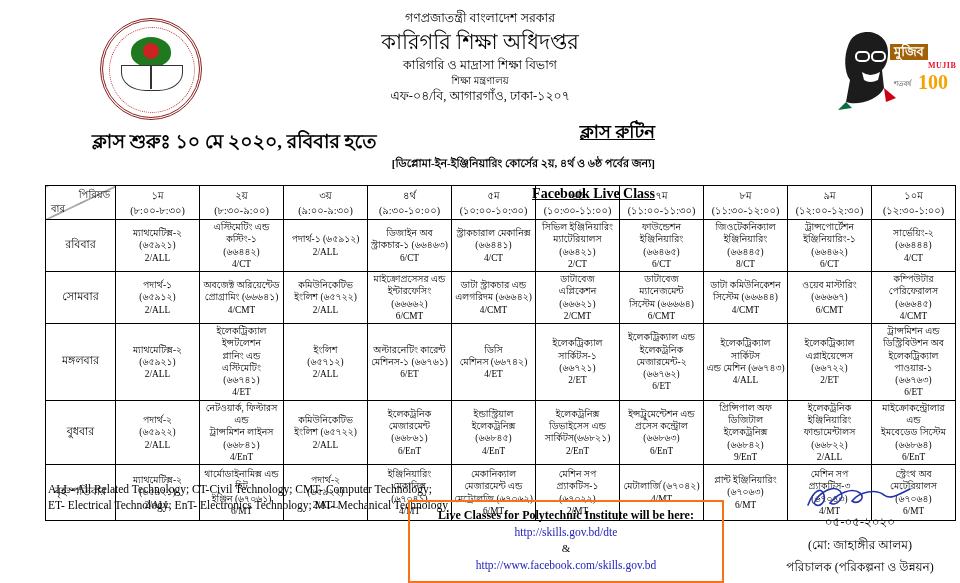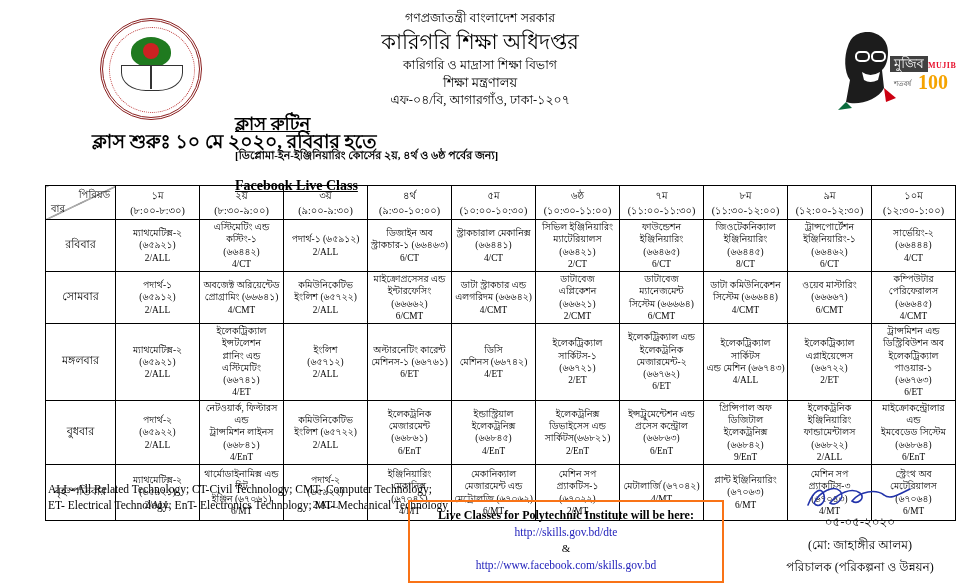--- a/index.html
+++ b/index.html
@@ -6,47 +6,47 @@
   .page{
     position:relative;width:960px;height:583px;background:#ffffff;overflow:hidden;
     font-family:"Liberation Serif", serif;color:#000;
   }
 
   
   .gov-header{position:absolute;top:10px;left:0;width:100%;text-align:center;line-height:1.35;}
   .gov-line1{font-size:12.5px;}
   .gov-line2{font-size:21px;font-weight:normal;margin:1px 0;}
   .gov-line3{font-size:12.5px;}
-  .gov-line4{font-size:13px;}
+  .gov-line4{font-size:10px;}
   .gov-line5{font-size:12.5px;}
 
   
   .seal{position:absolute;left:100px;top:18px;width:96px;height:96px;border-radius:50%;
         border:3px double #8a1f1f;background:#fff;}
   .seal .tree{position:absolute;left:28px;top:16px;width:40px;height:30px;background:#1f7a1f;
         border-radius:50% 50% 45% 45%;}
   .seal .fruit{position:absolute;left:40px;top:22px;width:16px;height:16px;background:#c22;border-radius:50%;}
   .seal .book{position:absolute;left:18px;top:44px;width:60px;height:24px;background:#fff;border:1.5px solid #333;
         border-radius:0 0 40% 40%/0 0 70% 70%;}
   .seal .book-spine{position:absolute;left:47px;top:44px;width:2px;height:24px;background:#333;}
   .seal .ring-text{position:absolute;left:6px;top:6px;width:84px;height:84px;border-radius:50%;
         border:1px dotted #b33;}
 
   
   .mujib{position:absolute;left:838px;top:28px;width:112px;height:82px;}
   .mujib svg{position:absolute;left:0;top:0;}
-  .mujib .red-box{position:absolute;left:52px;top:28px;background:#404040;color:#fff;font-weight:normal;
+  .mujib .red-box{position:absolute;left:52px;top:16px;background:#a16207;color:#fff;font-weight:bold;
         font-size:13px;padding:1px 4px;line-height:1.1;}
   .mujib .latin{position:absolute;left:90px;top:33px;color:#e8112d;font-weight:bold;font-size:8px;letter-spacing:.5px;}
   .mujib .shoto{position:absolute;left:56px;top:50px;color:#333;font-size:7px;}
   .mujib .hundred{position:absolute;left:80px;top:44px;color:#f5a300;font-weight:bold;font-size:20px;line-height:1;}
 
   
   .start-note{position:absolute;left:92px;top:127px;font-size:19px;font-weight:bold;}
-  .title-col{position:absolute;left:445px;top:110px;transform:translateX(-50%);text-align:left;width:420px;}
+  .title-col{position:absolute;left:445px;top:118px;transform:translateX(-50%);text-align:right;width:420px;}
   .routine-title{font-size:18px;font-weight:bold;text-decoration:underline;}
   .routine-sub{font-size:11px;font-weight:bold;margin-top:6px;}
   .platform{font-size:14px;font-weight:bold;text-decoration:underline;margin-top:12px;
         font-family:"Liberation Serif", serif;}
 
   
   table.routine{position:absolute;left:45px;top:185px;border-collapse:collapse;table-layout:fixed;width:910px;}
   table.routine td,table.routine th{border:1px solid #000;padding:1px 2px;vertical-align:middle;
         text-align:center;font-weight:normal;}
   col.day-col{width:70px;}

